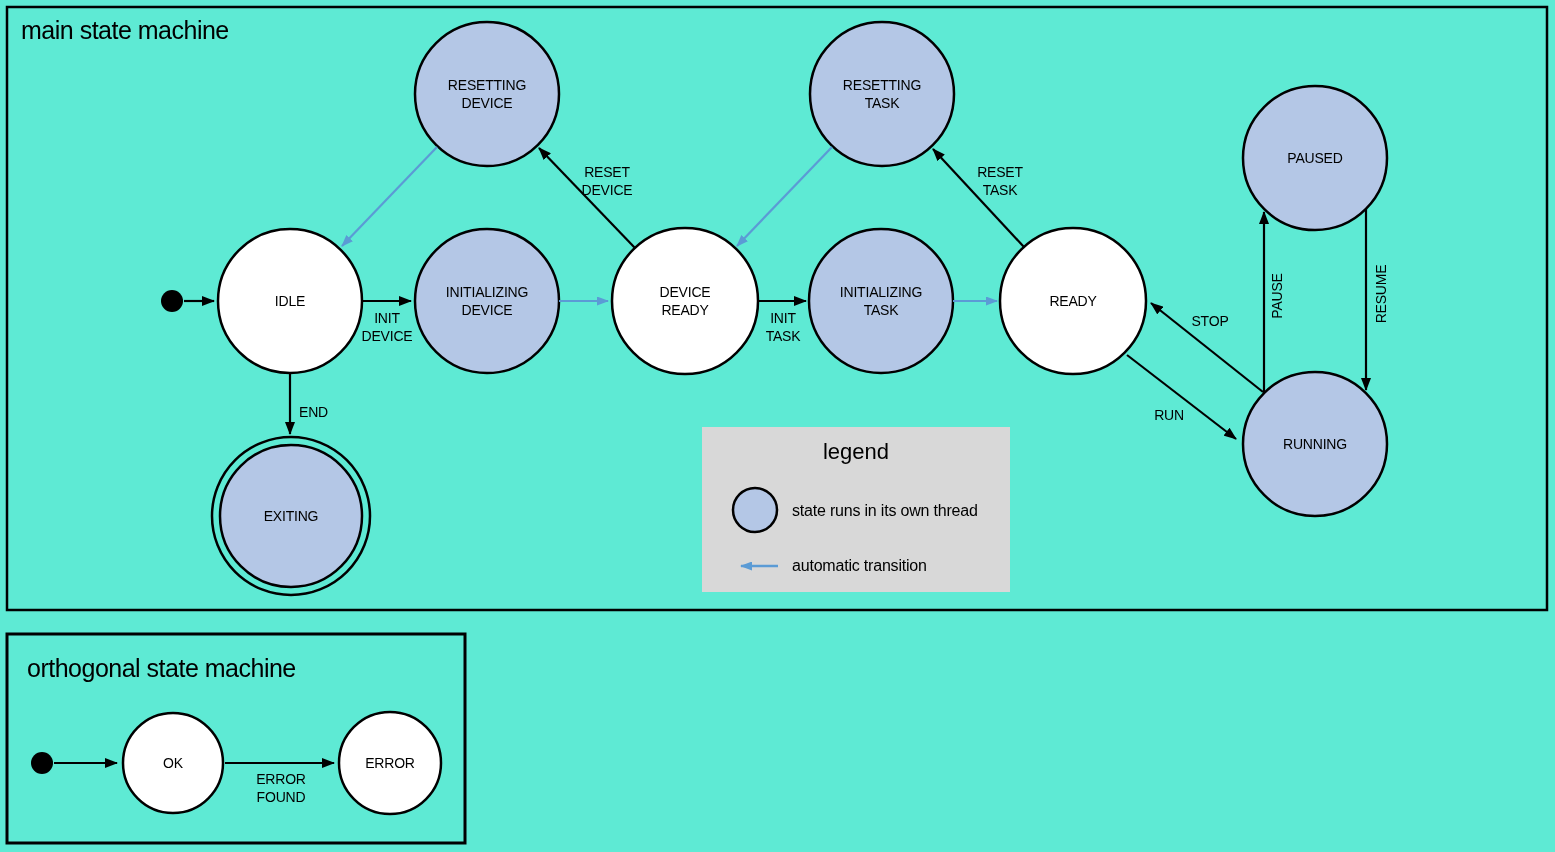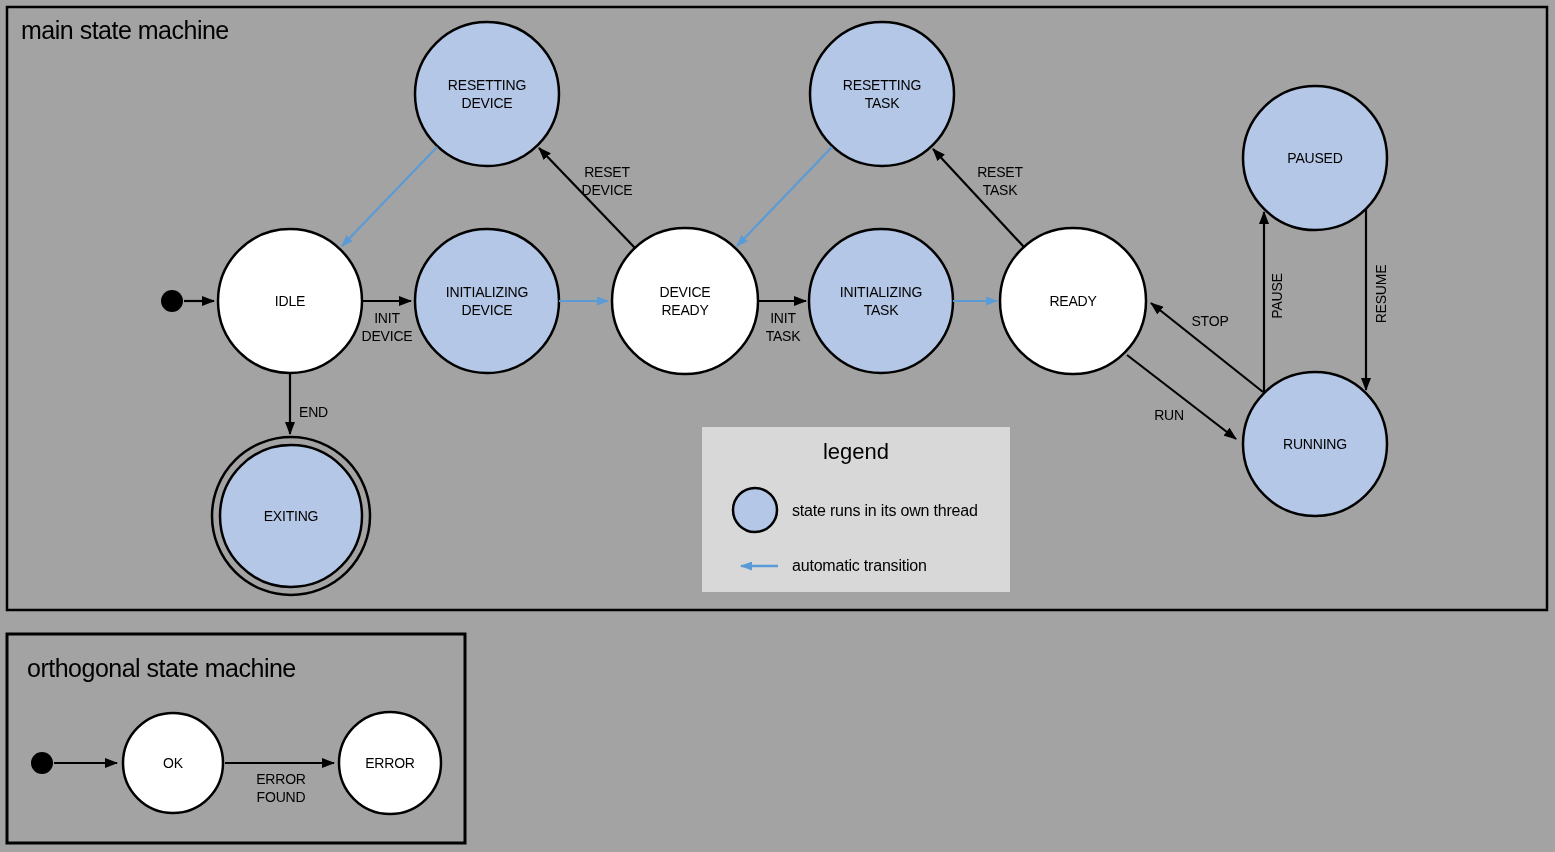--- a/index.html
+++ b/index.html
@@ -1,16 +1,16 @@
 <!DOCTYPE html>
 <html><head>
 <meta charset="utf-8">
 <style>
   html,body { margin:0; padding:0; background:#ffffff; }
-  .canvas { position:relative; width:1555px; height:852px; background:#a3a3a3; overflow:hidden; }
+  .canvas { position:relative; width:1555px; height:852px; background:#5eead4; overflow:hidden; }
   svg { display:block; }
   svg text { font-family:"Liberation Sans","DejaVu Sans",sans-serif; fill:#000000; }
   .frame-title  { font-size:25px; letter-spacing:-0.5px; }
   .legend-title { font-size:22px; }
   .legend-label { font-size:16px; letter-spacing:-0.2px; }
   .state-label, .transition-label { font-size:14px; font-weight:500; letter-spacing:-0.2px; }
 </style>
 </head>
 <body>
 

